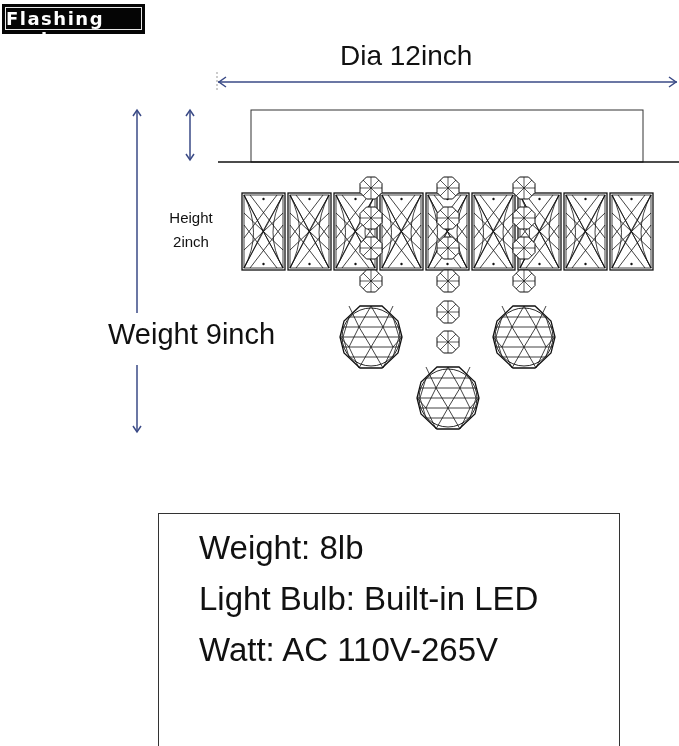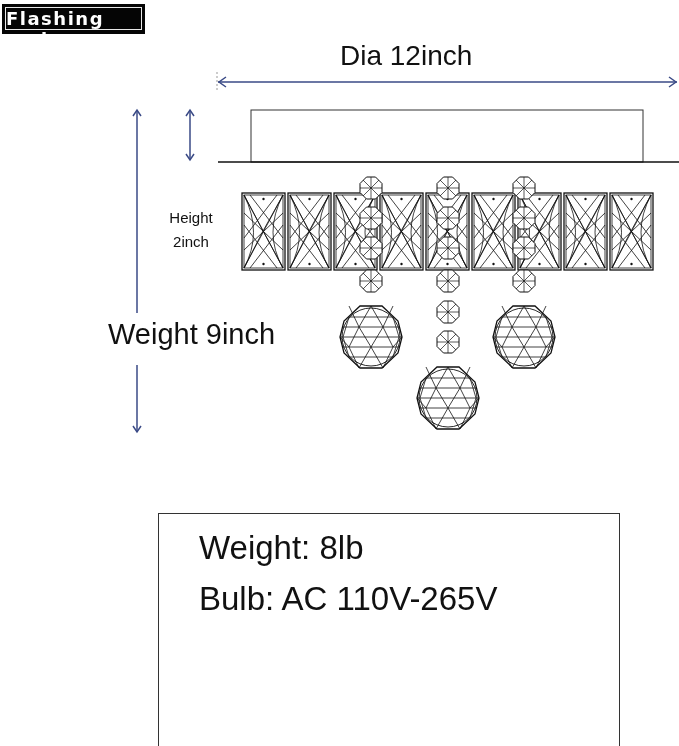--- a/index.html
+++ b/index.html
@@ -108,14 +108,15 @@
 
 <div class="abs h2-label">
   <div>Height</div>
   <div>2inch</div>
 </div>
 
 <div class="abs h9-label">Weight 9inch</div>
 
 <div class="abs specs">
   <div class="spec-line">Weight: 8lb</div>
-  <div class="spec-line">Bulb: AC 110V-265V</div>
+  <div class="spec-line">Light Bulb: Built-in LED</div>
+  <div class="spec-line">Watt: AC 110V-265V</div>
 </div>
 
 </body></html>

